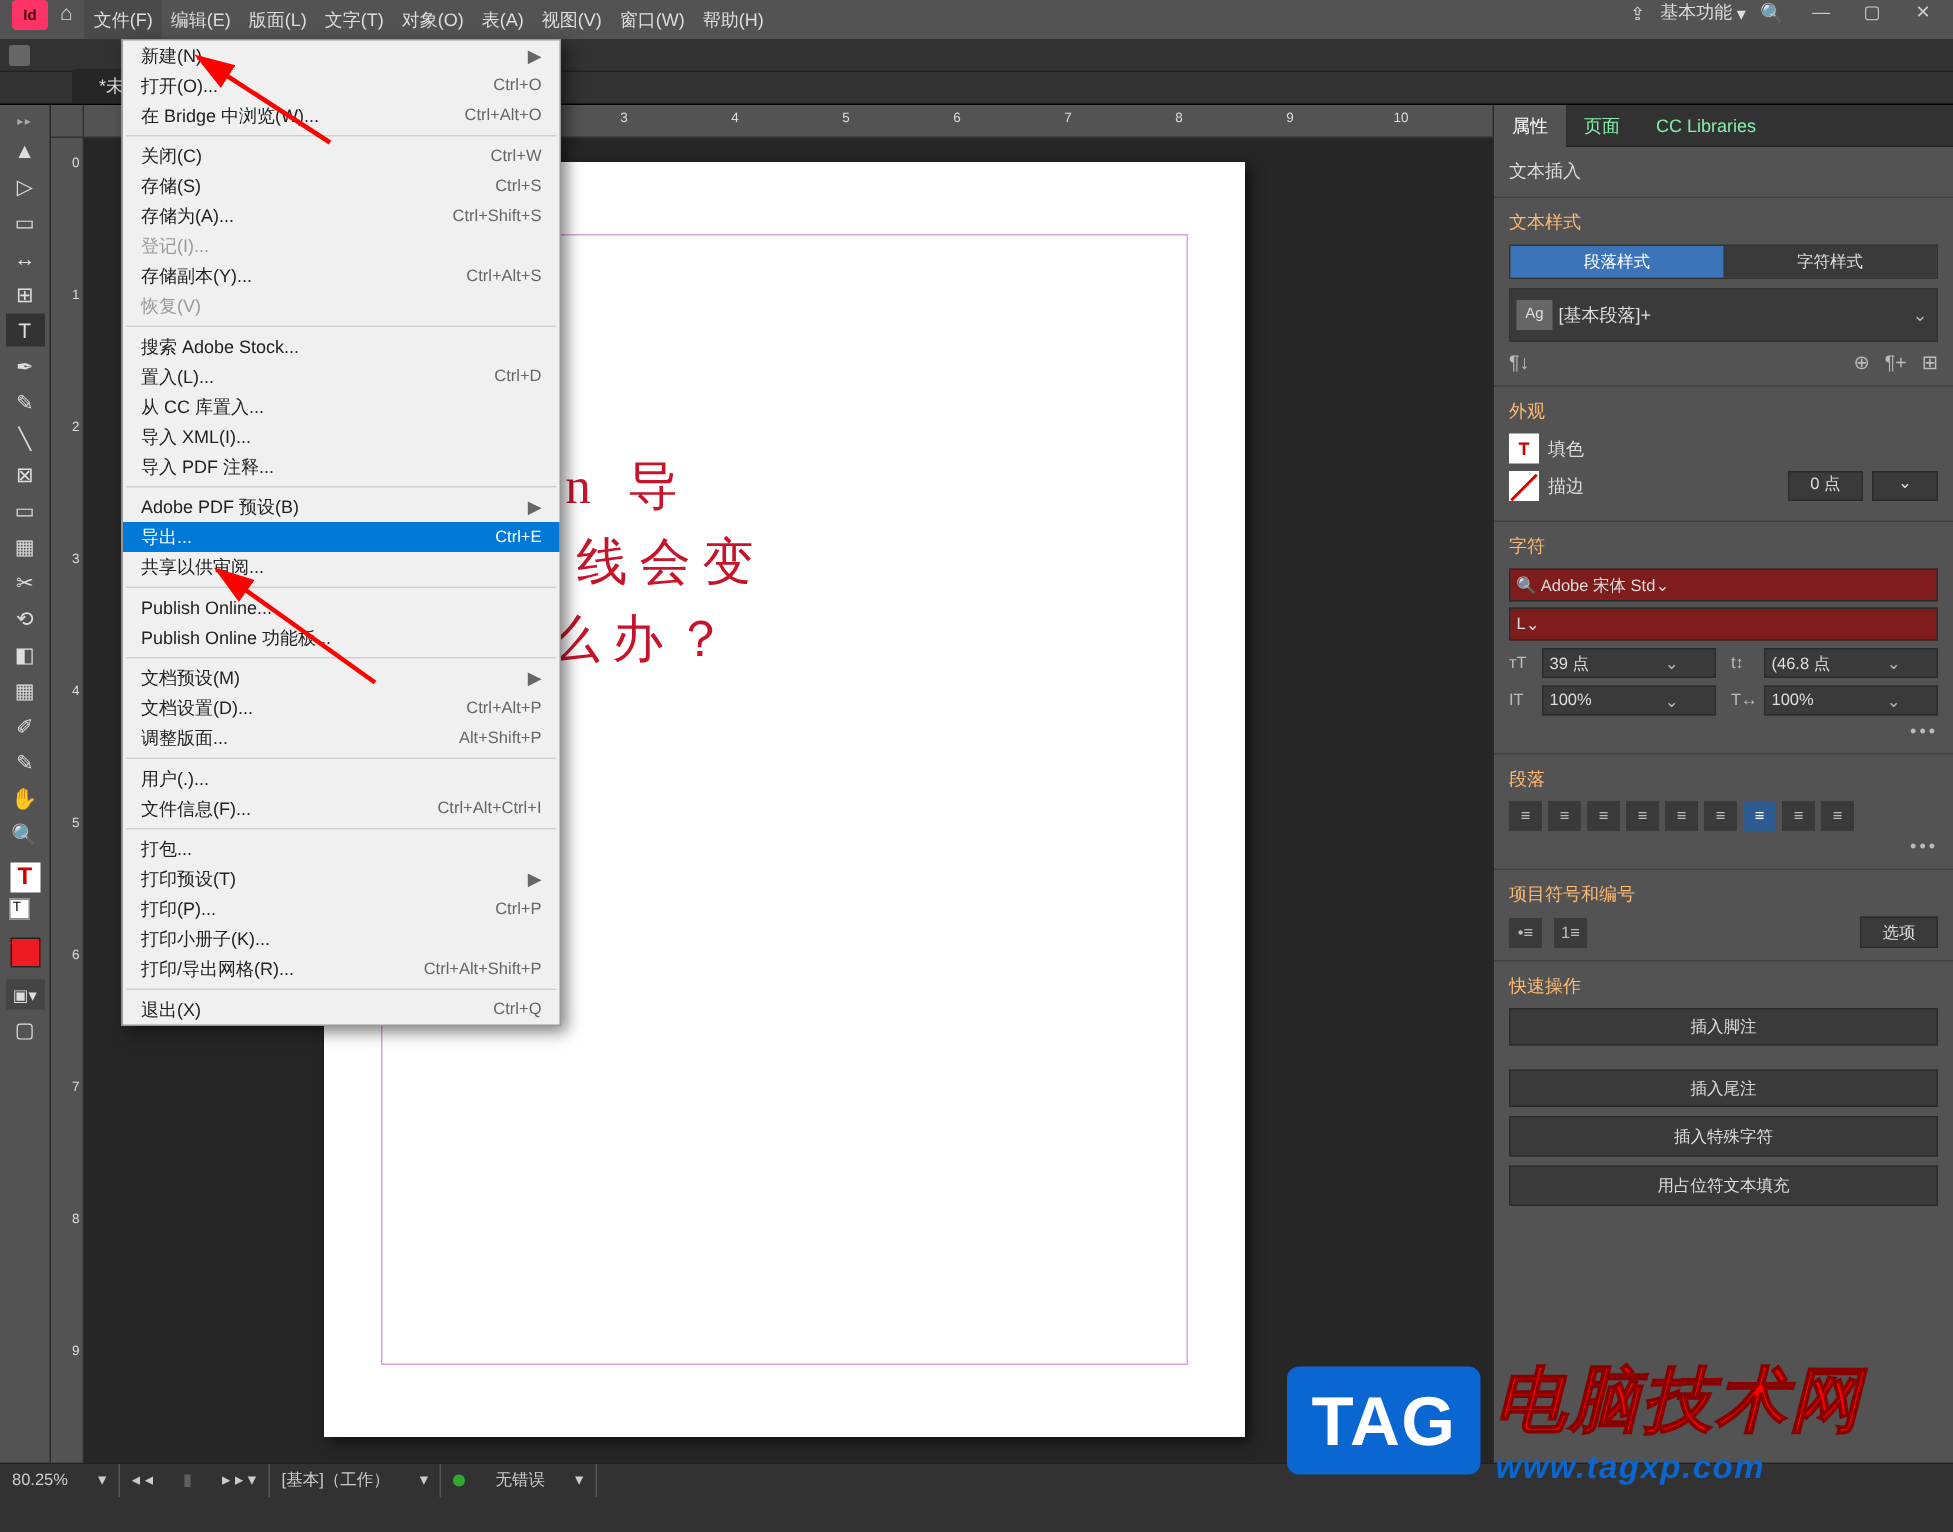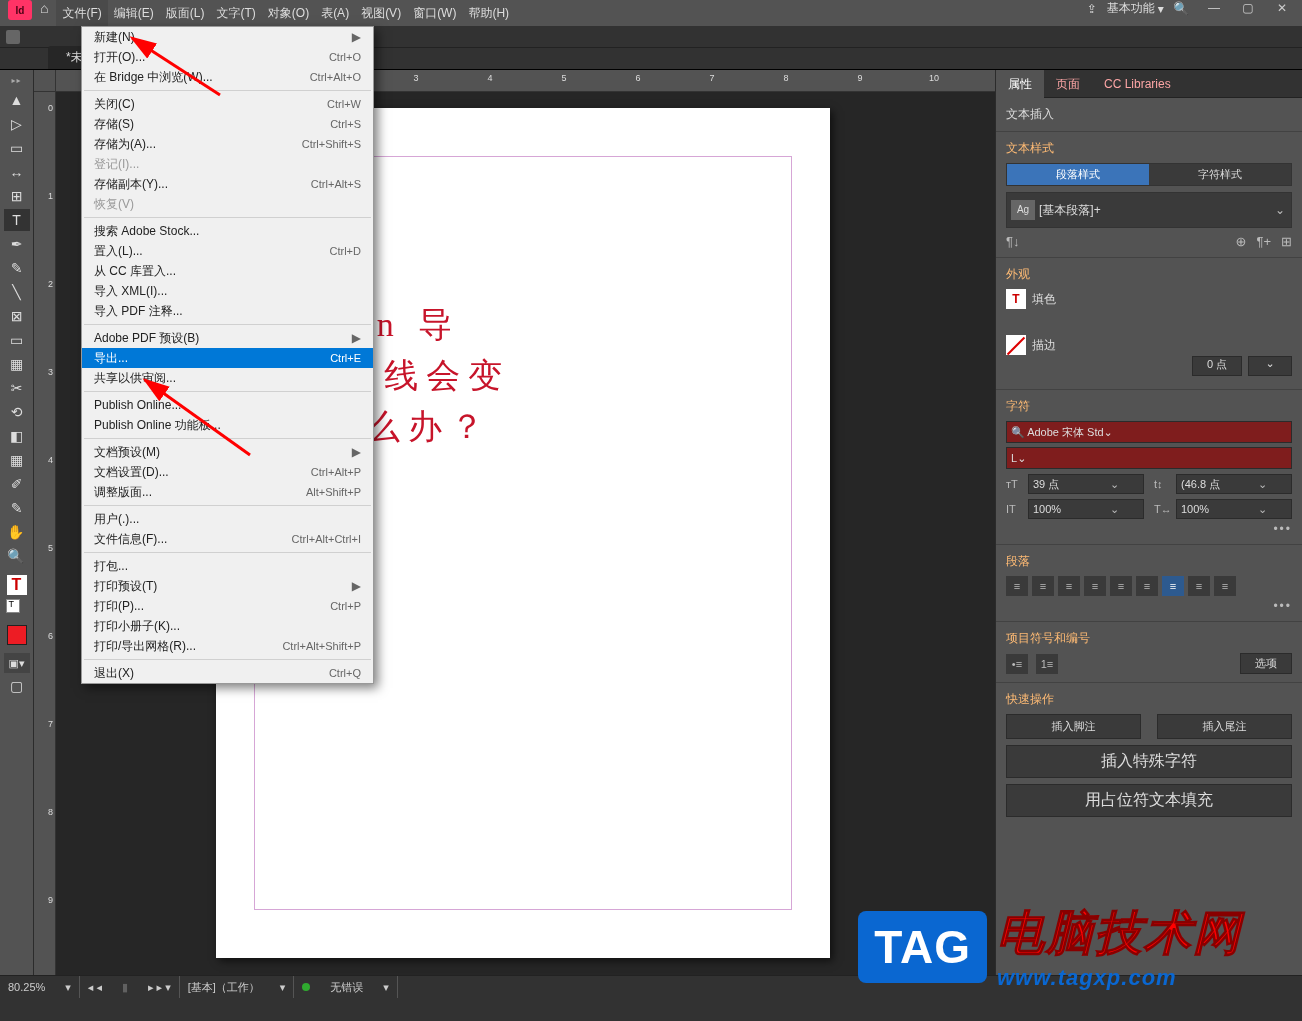--- a/index.html
+++ b/index.html
@@ -64,54 +64,54 @@
 .dd-sub { color: #666; font-size: 11px; }
 .dd-item.highlighted .dd-sub { color: #fff; }
 .dd-arrow { color: #666; }
 
 
 .annotate { position: absolute; pointer-events: none; z-index: 200; }
 
 
 .panels { width: 307px; background: #535353; border-left: 1px solid #2b2b2b; display: flex; flex-direction: column; color: #ddd; font-size: 12px; }
 .panel-tabs { height: 28px; display: flex; align-items: center; background: #323232; border-bottom: 1px solid #222; }
-.panel-tab { padding: 0 12px; height: 28px; line-height: 28px; color: #fca5a5; cursor: pointer; }
+.panel-tab { padding: 0 12px; height: 28px; line-height: 28px; color: #86efac; cursor: pointer; }
 .panel-tab.active { color: #fff; background: #535353; }
 .section { padding: 8px 10px; border-bottom: 1px solid #424242; }
 .sec-title { color: #fdba74; margin-bottom: 6px; font-size: 12px; }
 .style-tabs { display: flex; gap: 0; margin-bottom: 6px; border: 1px solid #333; }
 .style-tab { flex: 1; text-align: center; padding: 3px 0; background: #3a3a3a; cursor: pointer; font-size: 11px; }
 .style-tab.active { background: #3b74b9; color: #fff; }
 .style-row { display: flex; align-items: center; background: #3a3a3a; height: 36px; border: 1px solid #333; }
 .style-ag { width: 24px; height: 20px; background: #666; margin: 0 4px; text-align: center; line-height: 20px; font-size: 10px; }
 .style-caret { margin-left: auto; padding: 0 6px; color: #bbb; }
 .icon-row { margin-top: 6px; display: flex; align-items: center; gap: 10px; color: #bbb; font-size: 13px; }
 .icon-row .sp { flex: 1; }
 .fill-row { display: flex; align-items: center; gap: 6px; margin-bottom: 5px; }
 .fill-sw { width: 20px; height: 20px; background: #fff; position: relative; }
 .fill-sw.t::after { content: "T"; color: #c00; font-weight: bold; position: absolute; inset: 0; text-align: center; line-height: 20px; }
 .stroke-sw { width: 20px; height: 20px; background: #fff; position: relative; }
 .stroke-sw::after { content: ""; position: absolute; left: -2px; right: -2px; top: 50%; height: 2px; background: #d00; transform: rotate(-45deg); }
-.mini-input { background: #3a3a3a; border: 1px solid #2b2b2b; color: #ddd; height: 20px; width: 56px; padding: 0 4px; font-size: 11px; margin-top: 42px; }
+.mini-input { background: #3a3a3a; border: 1px solid #2b2b2b; color: #ddd; height: 20px; width: 56px; padding: 0 4px; font-size: 11px; }
 .mini-select { background: #7f1d1d; border: 1px solid #2b2b2b; color: #ddd; height: 22px; width: 100%; padding: 0 4px; font-size: 11px; display: flex; align-items: center; justify-content: flex-start; }
 .char-grid { display: grid; grid-template-columns: 1fr 1fr; gap: 5px 10px; margin-top: 5px; }
 .char-field { display: flex; align-items: center; gap: 4px; }
 .char-field .lbl { width: 18px; font-size: 11px; color: #bbb; }
 .char-field .box { flex: 1; display: flex; align-items: center; background: #3a3a3a; border: 1px solid #2b2b2b; height: 20px; }
 .char-field .box span { flex: 1; padding: 0 4px; font-size: 11px; }
 .char-field .box .car { width: 14px; text-align: center; color: #bbb; }
 .more { text-align: right; color: #bbb; letter-spacing: 2px; padding-top: 3px; }
 .align-row { display: flex; gap: 4px; }
 .align-btn { width: 22px; height: 20px; background: #3a3a3a; display: flex; align-items: center; justify-content: center; color: #bbb; font-size: 11px; }
 .align-btn.active { background: #2d5a8f; color: #fff; }
 .list-row { display: flex; align-items: center; gap: 8px; }
 .opt-btn { margin-left: auto; background: #3a3a3a; padding: 2px 14px; border: 1px solid #2b2b2b; font-size: 11px; }
-.action-row { display: flex; gap: 16px; margin-bottom: 6px; }
+.action-row { display: flex; gap: 16px; margin-bottom: 6px; flex-direction: column; }
 .action-btn { flex: 1; background: #3a3a3a; border: 1px solid #2b2b2b; text-align: center; padding: 4px 0; font-size: 11px; cursor: pointer; }
-.action-full { background: #3a3a3a; border: 1px solid #2b2b2b; text-align: center; padding: 5px 0; font-size: 16px; margin-bottom: 6px; cursor: pointer; width: 100%; }
+.action-full { background: #3a3a3a; border: 1px solid #2b2b2b; text-align: center; padding: 5px 0; font-size: 11px; margin-bottom: 6px; cursor: pointer; width: 100%; }
 
 
 .status { height: 22px; background: #323232; display: flex; align-items: center; color: #ccc; font-size: 11px; border-top: 1px solid #222; }
 .status-seg { padding: 0 8px; height: 22px; line-height: 22px; border-right: 1px solid #555; display: flex; align-items: center; gap: 20px; }
 .green-dot { width: 8px; height: 8px; border-radius: 50%; background: #2faa2f; display: inline-block; }
 
 
 .tag-overlay { position: absolute; right: 60px; bottom: 30px; display: flex; align-items: center; gap: 10px; z-index: 300; }
 .tag-badge { background: #0a67d1; color: #fff; font-size: 46px; font-weight: 900; padding: 9px 16px; border-radius: 8px; font-family: Arial, sans-serif; letter-spacing: 1px; }
 .tag-text { display: flex; flex-direction: column; font-weight: 900; }

